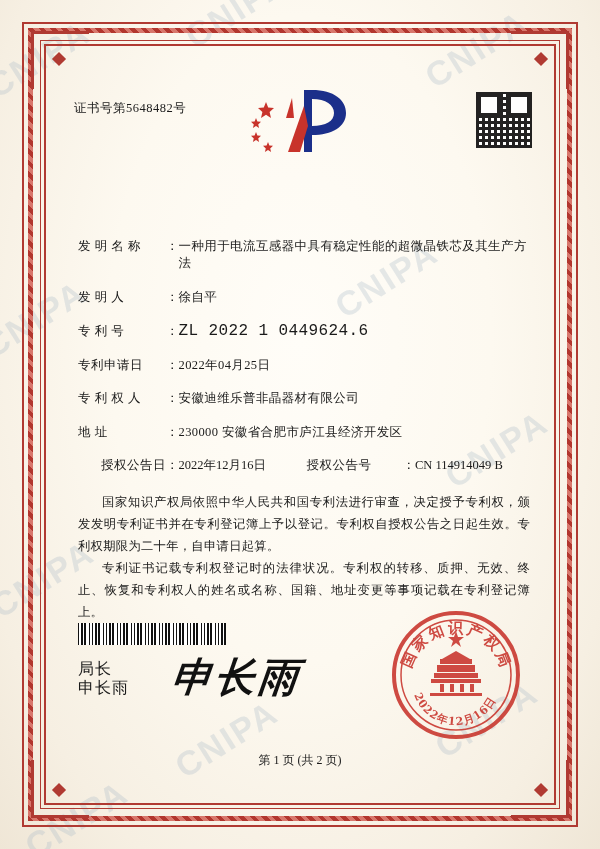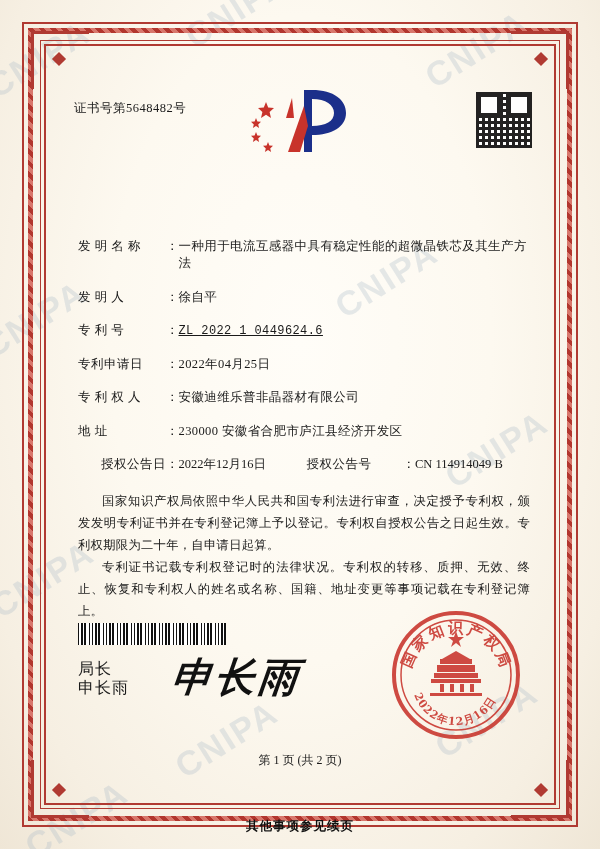--- a/index.html
+++ b/index.html
@@ -150,21 +150,21 @@
     font-size: 12.5px;
     color: #1a1a1a;
   }
   .field-label {
     width: 88px;
     flex: 0 0 88px;
     letter-spacing: 0.5px;
   }
   .field-colon { flex: 0 0 10px; }
   .field-value { flex: 1; letter-spacing: 0.4px; }
-  .field-value.mono { font-family: "Liberation Mono", "DejaVu Sans Mono", monospace; font-size: 12px; text-decoration: underline; }
+  .field-value.mono { font-family: "Liberation Mono", "DejaVu Sans Mono", monospace; font-size: 16px; }
 
   .field-inline2 { display: flex; align-items: baseline; font-size: 12.5px; }
   .f2-label { flex: 0 0 88px; letter-spacing: 0.5px; text-align: right; }
   .f2-val { flex: 0 0 128px; }
   .f2-label2 { flex: 0 0 96px; letter-spacing: 0.5px; }
   .f2-val2 { flex: 1; }
 
   .para {
     font-size: 12.3px;
     line-height: 22px;
@@ -371,14 +371,13 @@
             <rect x="40" y="84" width="52" height="3"></rect>
           </g>
           <polygon points="66,22 68,28 74,28 69,32 71,38 66,34 61,38 63,32 58,28 64,28" fill="#c8332b"></polygon>
         </g>
       </svg>
     </div>
 
     <div class="page-no">第 1 页 (共 2 页)</div>
   </div>
 
-  <div class="footer-note">其他事项参见续页</div>
 </div>
 
 </body></html>

